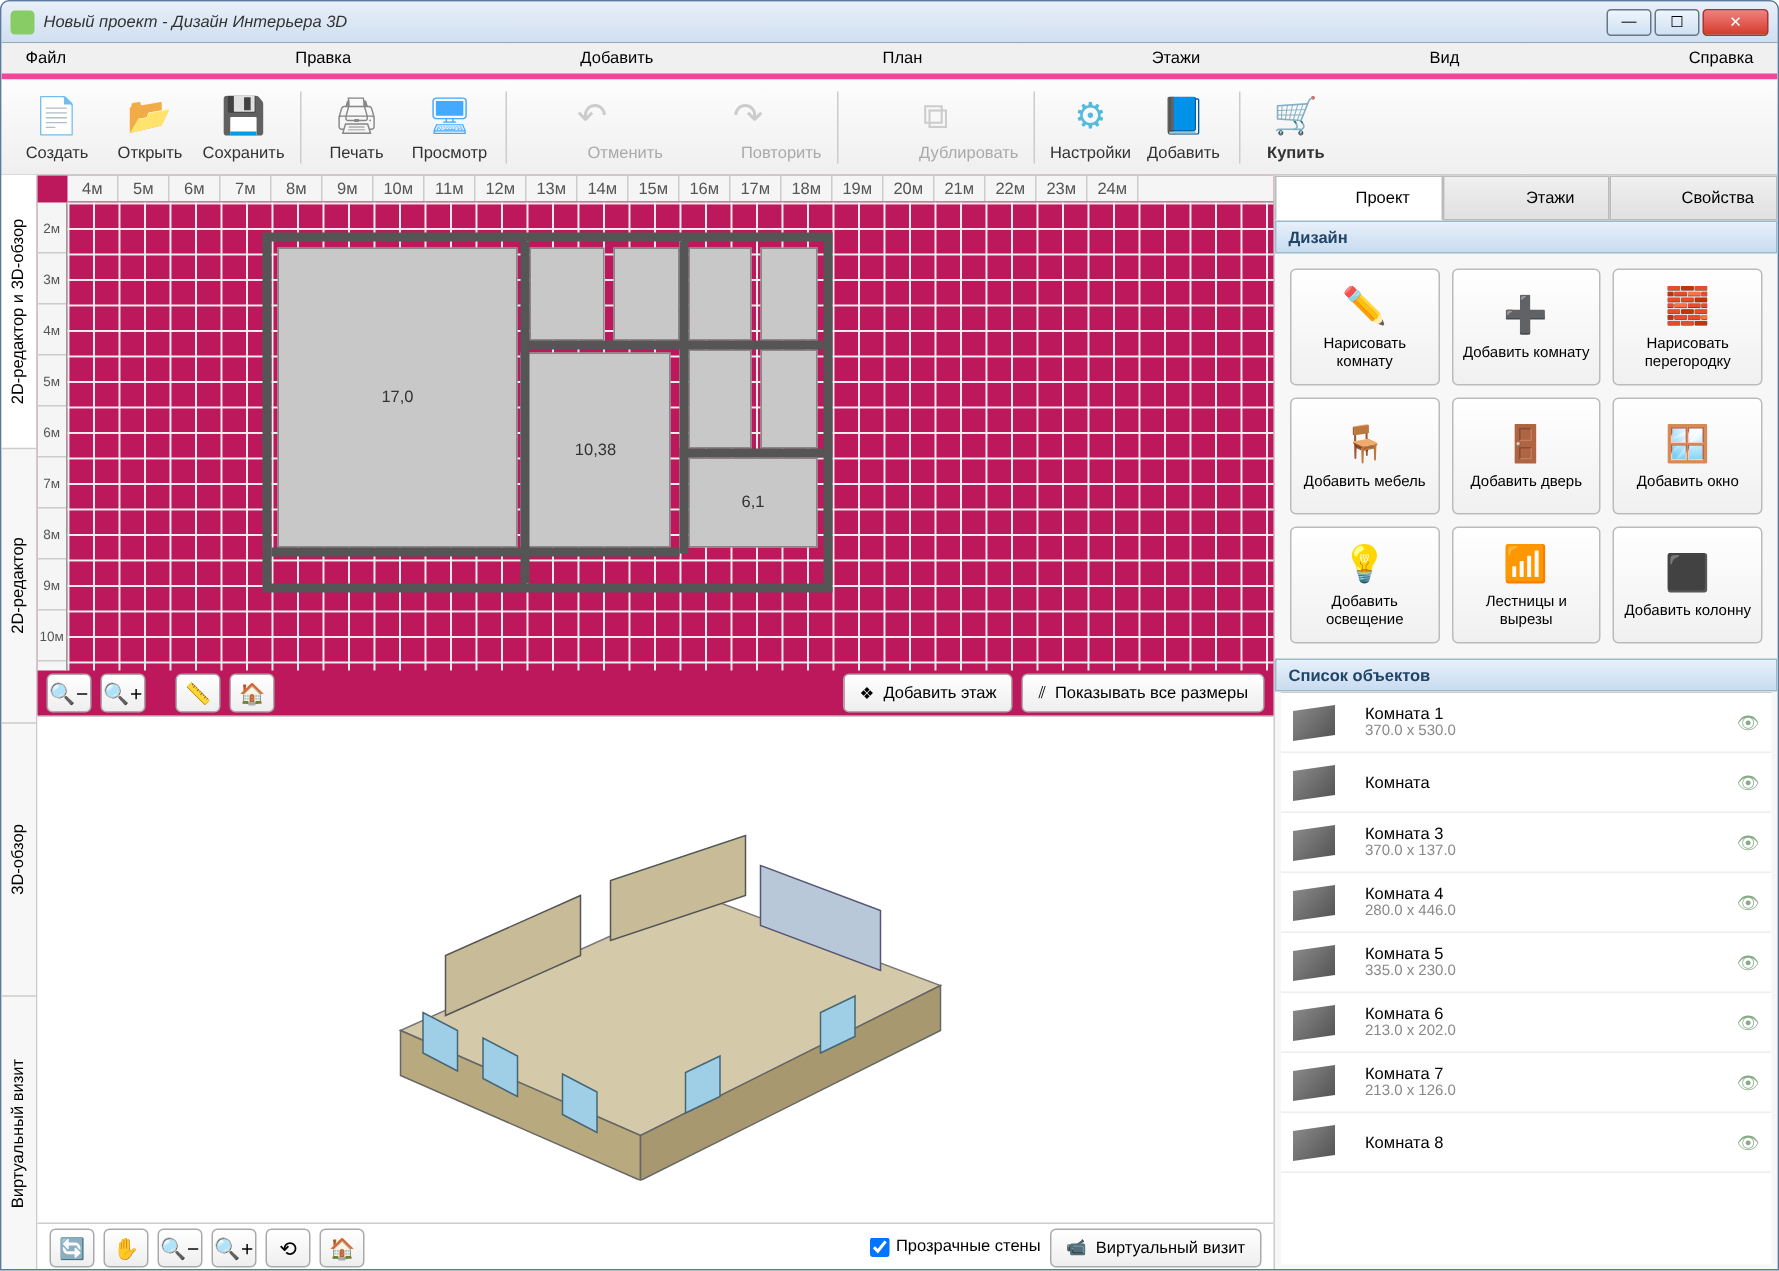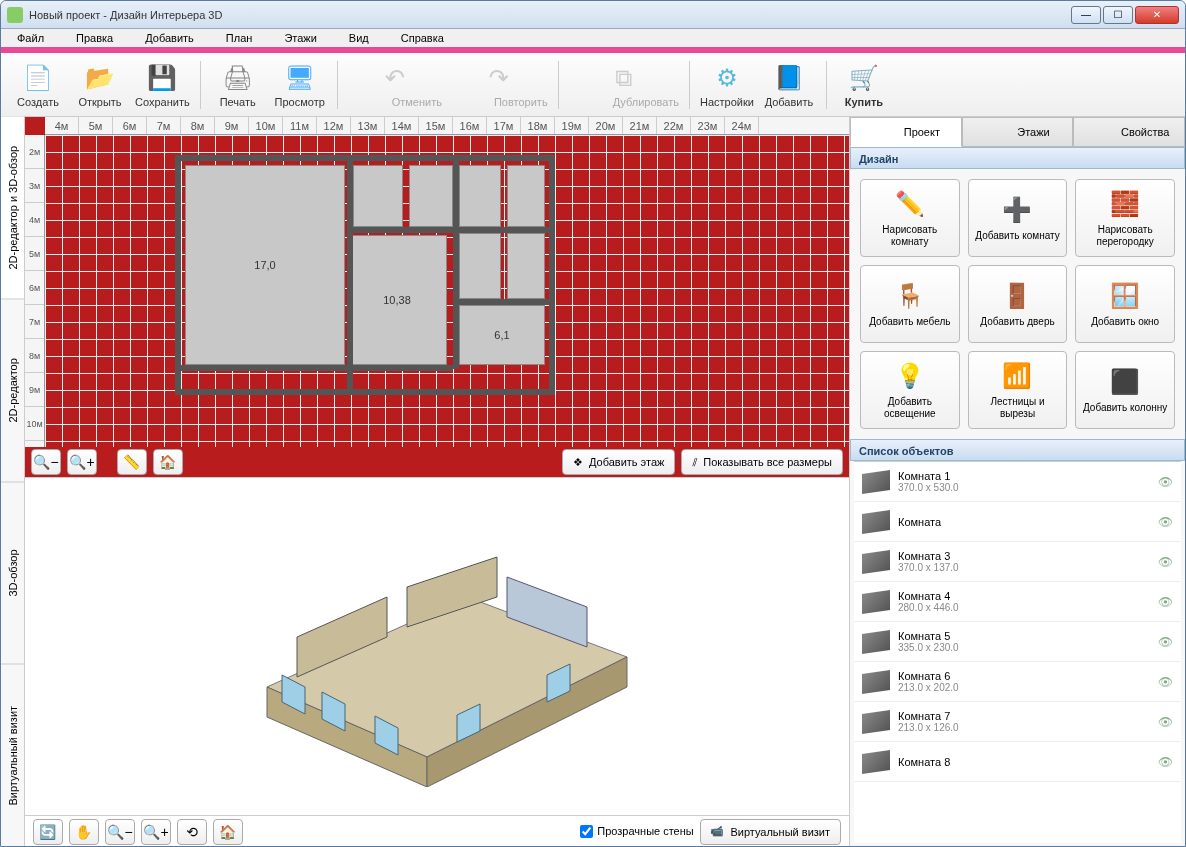--- a/index.html
+++ b/index.html
@@ -1,43 +1,43 @@
 <!DOCTYPE html>
 <html><head>
 <meta charset="utf-8">
 <style>
 * { box-sizing: border-box; margin: 0; padding: 0; font-family: Tahoma, Arial, sans-serif; font-size: 11px; }
 body { background: #fff; width: 1186px; height: 847px; overflow: hidden; border: 1px solid #5a7aa0; border-radius: 6px 6px 0 0; }
 
 .titlebar { height: 28px; background: linear-gradient(#e8f0f8, #d0dff0); display: flex; align-items: center; padding: 0 6px; border-bottom: 1px solid #9ab; border-radius: 6px 6px 0 0; }
 .titlebar .favicon { width: 16px; height: 16px; background: #8c6; border-radius: 3px; margin-right: 6px; }
-.titlebar .title { flex: 1; color: #333; }
+.titlebar .title { flex: 1; color: #333; font-style: italic; }
 .titlebar .winbtns { display: flex; gap: 2px; }
 .titlebar .winbtn { width: 30px; height: 18px; border: 1px solid #678; border-radius: 3px; background: linear-gradient(#eef5fc,#cfe1f3); display: flex; align-items: center; justify-content: center; font-size: 10px; }
 .titlebar .winbtn.close { background: linear-gradient(#f08080,#d43b2a); color: #fff; border-color: #a33; width: 44px; }
 
-.menubar { height: 24px; background: #f0f0f0; display: flex; align-items: center; padding: 0 8px; gap: 16px; border-bottom: 6px solid #ec4899; }
+.menubar { height: 24px; background: #f0f0f0; display: flex; align-items: center; padding: 0 8px; gap: 16px; border-bottom: 4px solid #ec4899; justify-content: space-between; }
 .menubar span { padding: 3px 8px; cursor: default; }
 
 .toolbar { height: 64px; background: linear-gradient(#fdfdfd,#efefef); display: flex; align-items: center; padding: 4px 6px; border-bottom: 1px solid #ccc; gap: 0; }
 .tbtn { display: flex; flex-direction: column; align-items: center; justify-content: center; min-width: 62px; height: 56px; gap: 2px; padding: 2px 4px; border-radius: 3px; }
 .tbtn .ic { width: 32px; height: 32px; display: flex; align-items: center; justify-content: center; font-size: 24px; }
 .tbtn .lbl { font-size: 11px; color: #333; }
 .tbtn.dis .lbl { color: #aaa; padding-left: 44px; }
 .tsep { width: 1px; height: 48px; background: #ccc; margin: 0 6px; }
 
 .workspace { display: flex; height: 730px; }
 
 .sidetabs { width: 24px; background: #f7f7f7; border-right: 1px solid #ccc; display: flex; flex-direction: column; }
 .sidetab { flex: 1; writing-mode: vertical-rl; transform: rotate(180deg); display: flex; align-items: center; justify-content: center; border-top: 1px solid #ccc; padding: 8px 0; font-size: 11px; }
 .sidetab.active { background: #fff; }
 
 .canvas-col { flex: 1; display: flex; flex-direction: column; }
 
-.view2d { height: 360px; position: relative; background: #b91c1c; }
+.view2d { height: 360px; position: relative; background: #be185d; }
 .ruler-h { position: absolute; top: 0; left: 20px; right: 0; height: 18px; background: #f5f5f5; border-bottom: 1px solid #999; display: flex; font-size: 9px; }
 .ruler-h span { width: 34px; text-align: center; border-right: 1px solid #ccc; line-height: 18px; color: #555; }
 .ruler-v { position: absolute; top: 18px; left: 0; width: 20px; bottom: 30px; background: #f5f5f5; border-right: 1px solid #999; }
 .ruler-v span { display: block; height: 34px; text-align: center; line-height: 34px; font-size: 9px; color: #555; border-bottom: 1px solid #ccc; }
 .plan-area { position: absolute; top: 18px; left: 20px; right: 0; bottom: 30px; background-image: linear-gradient(#eee 1px, transparent 1px), linear-gradient(90deg, #eee 1px, transparent 1px); background-size: 17px 17px; }
 .floorplan { position: absolute; top: 20px; left: 130px; width: 380px; height: 240px; }
 .floorplan .outer { position: absolute; inset: 0; border: 6px solid #555; }
 .floorplan .wall { position: absolute; background: #555; }
 .floorplan .room { position: absolute; background: #c8c8c8; border: 1px solid #888; display: flex; align-items: center; justify-content: center; font-size: 18px; color: #333; font-family: Georgia, serif; }
 
@@ -55,21 +55,21 @@
 .rtabs { height: 30px; display: flex; }
 .rtab { flex: 1; border: 1px solid #bbb; background: linear-gradient(#f0f0f0,#e0e0e0); display: flex; align-items: center; justify-content: center; padding-left: 32px; }
 .rtab.active { background: #fff; border-bottom: 1px solid #fff; }
 .section-hdr { height: 22px; background: linear-gradient(#e8f0fb,#c8dcf0); border: 1px solid #9bc; padding: 0 8px; line-height: 22px; font-weight: bold; color: #246; }
 .design-grid { display: grid; grid-template-columns: repeat(3, 1fr); gap: 8px; padding: 10px; }
 .dbtn { height: 78px; border: 1px solid #bbb; border-radius: 4px; background: linear-gradient(#fff,#f0f0f0); display: flex; flex-direction: column; align-items: center; justify-content: center; gap: 4px; text-align: center; padding: 4px; }
 .dbtn .dic { width: 32px; height: 32px; display: flex; align-items: center; justify-content: center; font-size: 24px; }
 .dbtn .dlbl { font-size: 10px; line-height: 1.2; }
 
 .objlist { flex: 1; overflow-y: auto; background: #fff; border-top: 1px solid #ccc; margin: 0 4px 4px 4px; }
-.objitem { display: flex; align-items: center; height: 40px; border-bottom: 1px solid #eee; padding: 0 8px; gap: 8px; }
+.objitem { display: flex; align-items: center; height: 40px; border-bottom: 1px solid #eee; padding: 0 8px; gap: 20px; }
 .objitem .cube { width: 28px; height: 20px; background: linear-gradient(135deg,#888,#555); transform: skewY(-8deg); }
 .objitem .meta { flex: 1; }
 .objitem .nm { font-size: 11px; color: #000; }
 .objitem .dim { font-size: 10px; color: #888; }
 .objitem .eye { color: #8a8; font-size: 12px; }
 
 .chk { display: flex; align-items: flex-start; gap: 4px; }
 .chk input { width: 13px; height: 13px; }
 </style>
 </head>

